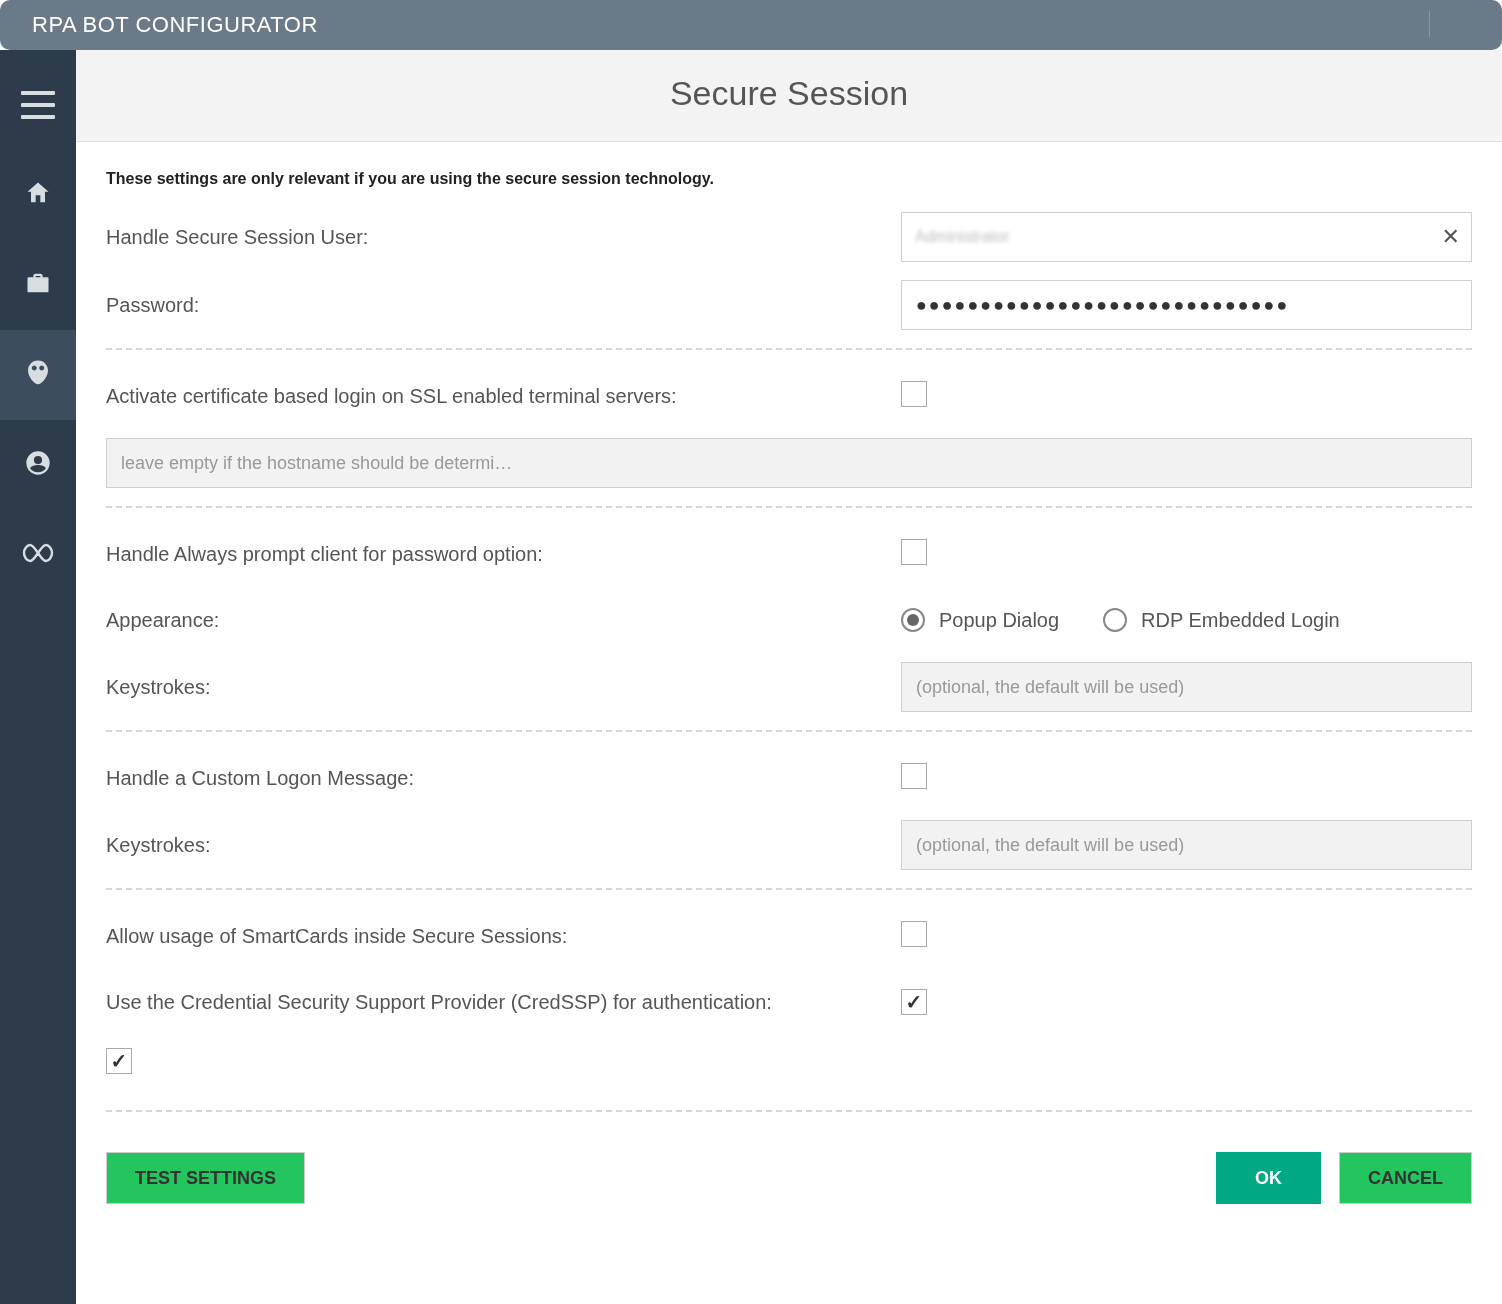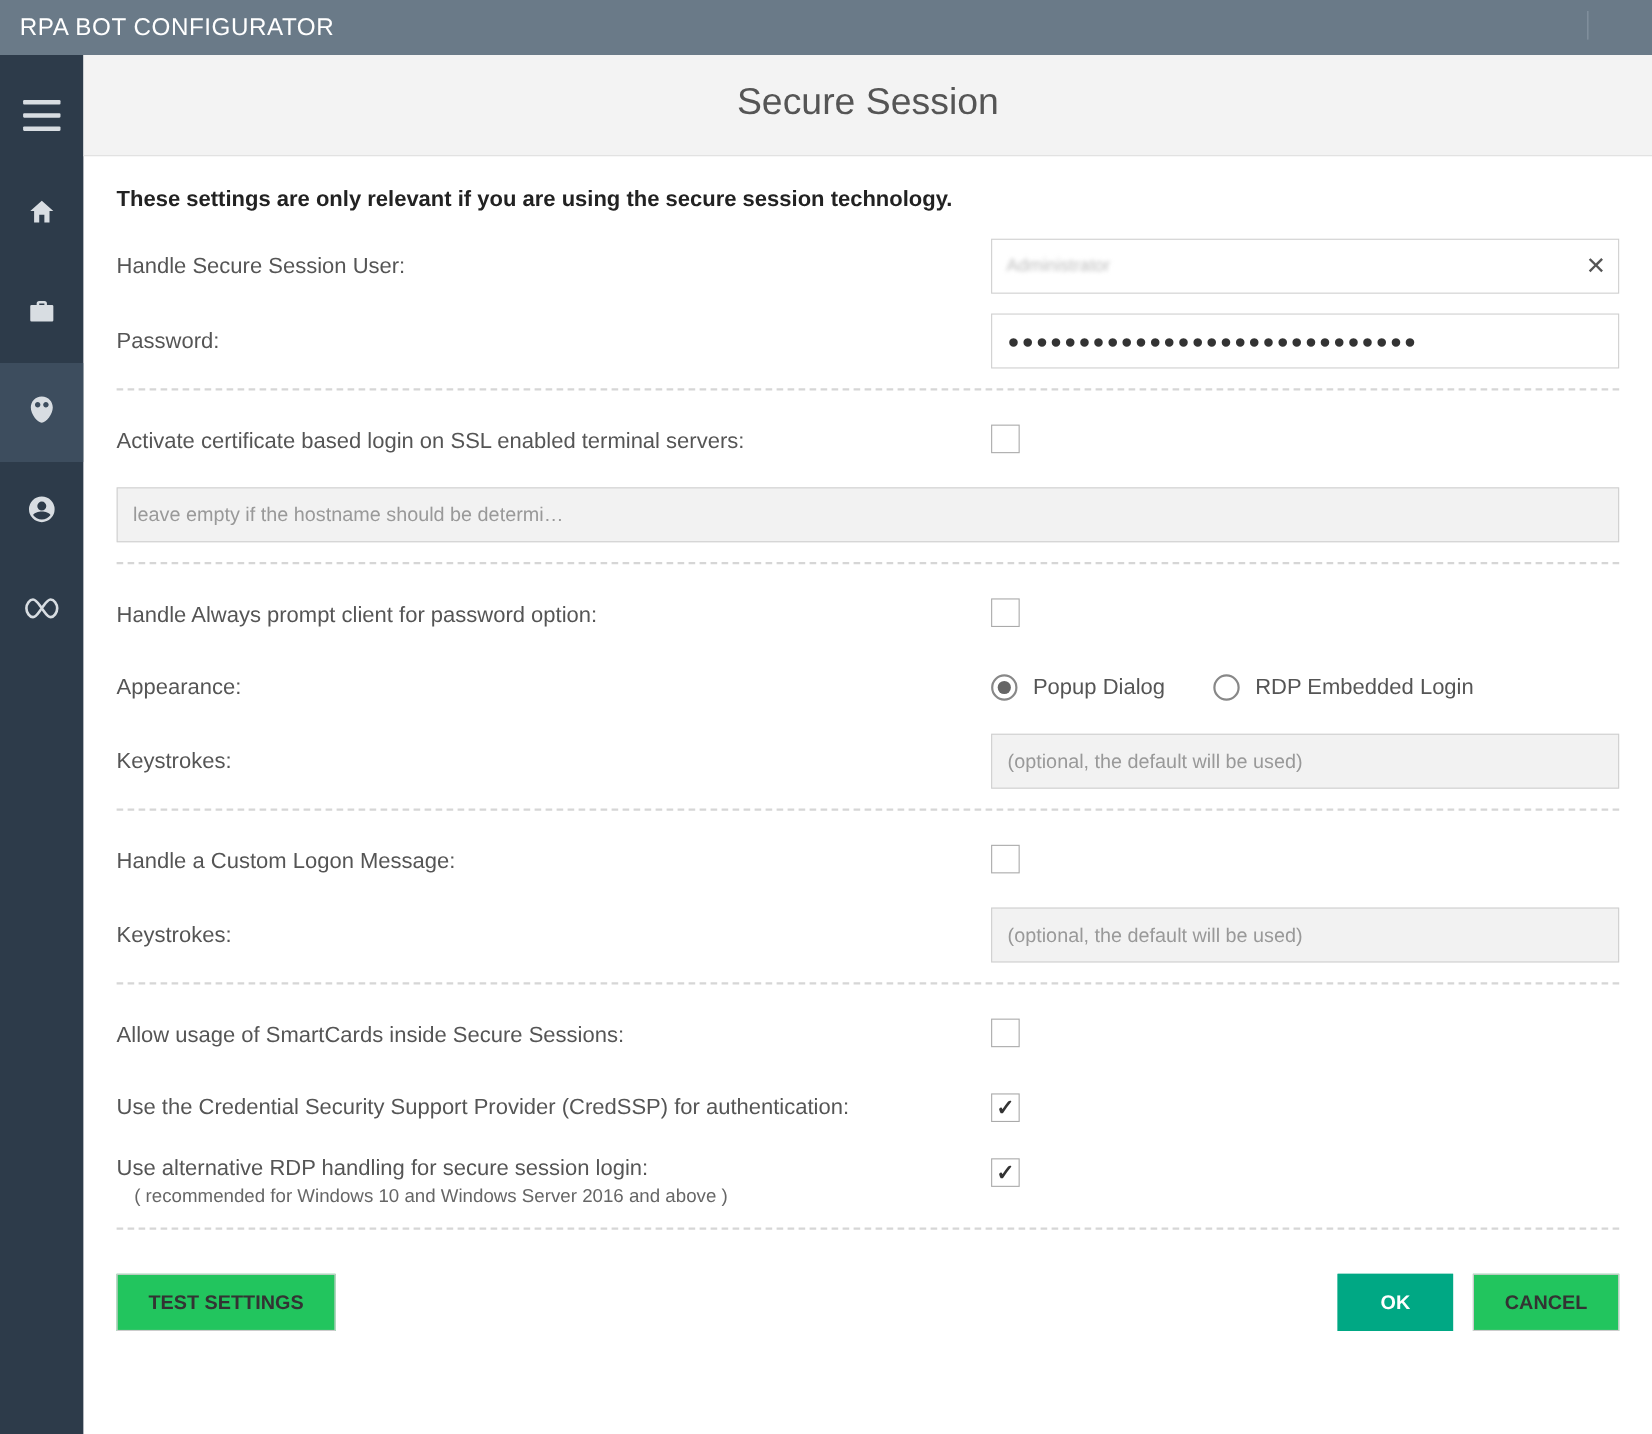--- a/index.html
+++ b/index.html
@@ -11,22 +11,23 @@
     width: 1502px;
     height: 1304px;
     overflow: hidden;
   }
   .titlebar {
     height: 50px;
     background: #6a7a88;
     color: #fff;
     display: flex;
     align-items: center;
-    padding: 0 18px;
+    padding: 0 32px;
     justify-content: space-between;
+    border-radius: 10px;
   }
   .titlebar-left {
     font-size: 22px;
     font-weight: 300;
     letter-spacing: 0.5px;
   }
   .titlebar-right {
     display: flex;
     align-items: center;
     gap: 20px;
@@ -93,21 +94,21 @@
     font-weight: 300;
     color: #555;
   }
   .content {
     flex: 1;
     padding: 28px 30px 20px 30px;
     overflow: auto;
     position: relative;
   }
   .intro {
-    font-size: 20px;
+    font-size: 16px;
     color: #222;
     margin-bottom: 24px;
     font-weight: 600;
   }
   .row {
     display: flex;
     align-items: center;
     margin-bottom: 18px;
     min-height: 48px;
   }
@@ -387,24 +388,20 @@
       </div>
 
       <div class="row">
         <div class="label">Use the Credential Security Support Provider (CredSSP) for authentication:</div>
         <div class="ctrl">
           <span class="chk checked"></span>
         </div>
       </div>
 
       <div class="row" style="align-items:flex-start;">
-        <div class="label" style="padding-top:2px;">
-          <div>Use alternative RDP handling for secure session login:</div>
-          <div class="subnote">( recommended for Windows 10 and Windows Server 2016 and above )</div>
-        </div>
         <div class="ctrl" style="padding-top:4px;">
           <span class="chk checked"></span>
         </div>
       </div>
 
       <hr class="sep">
 
       <div class="footer">
         <button class="btn">TEST SETTINGS</button>
         <div class="footer-right">

